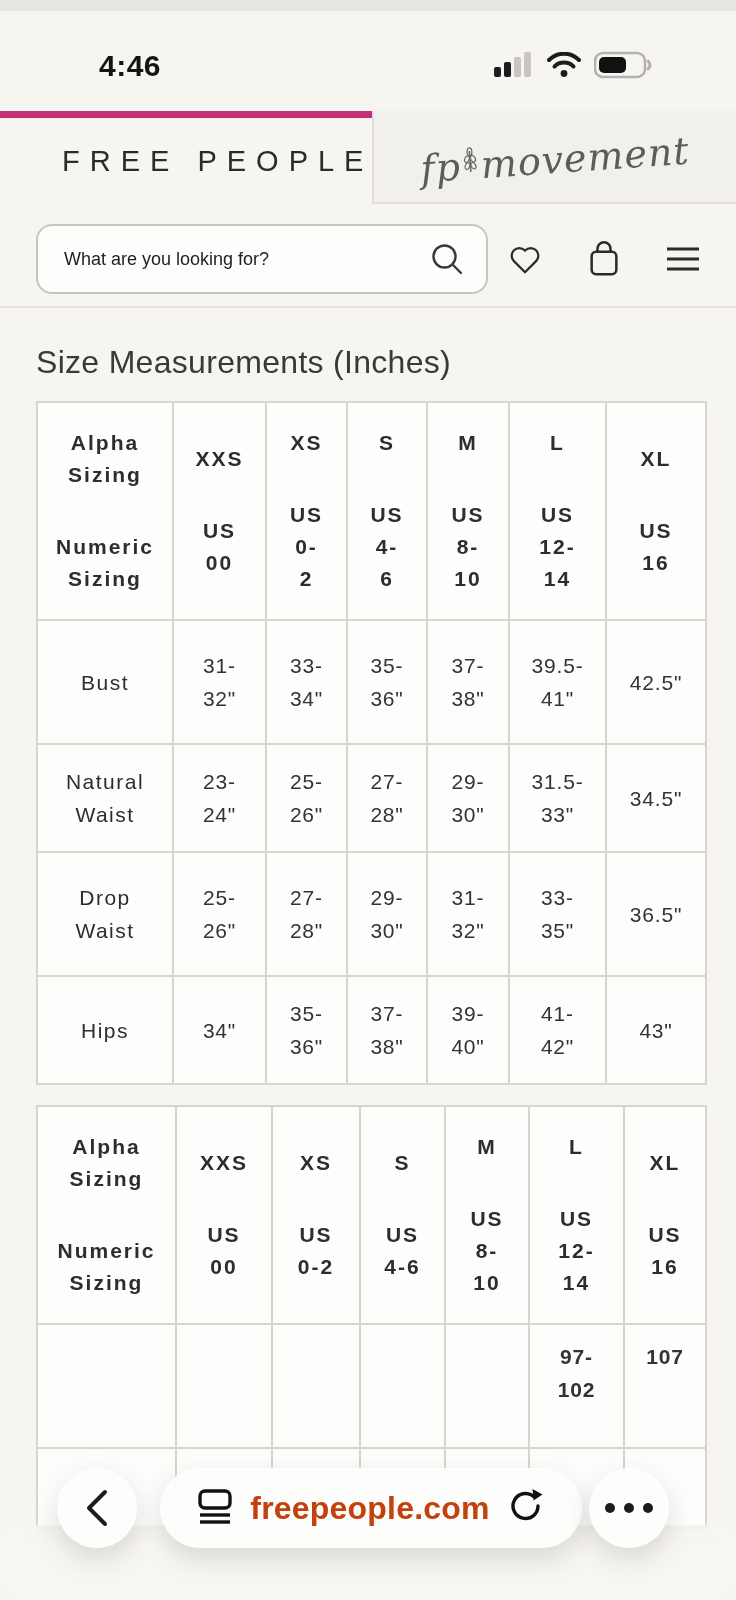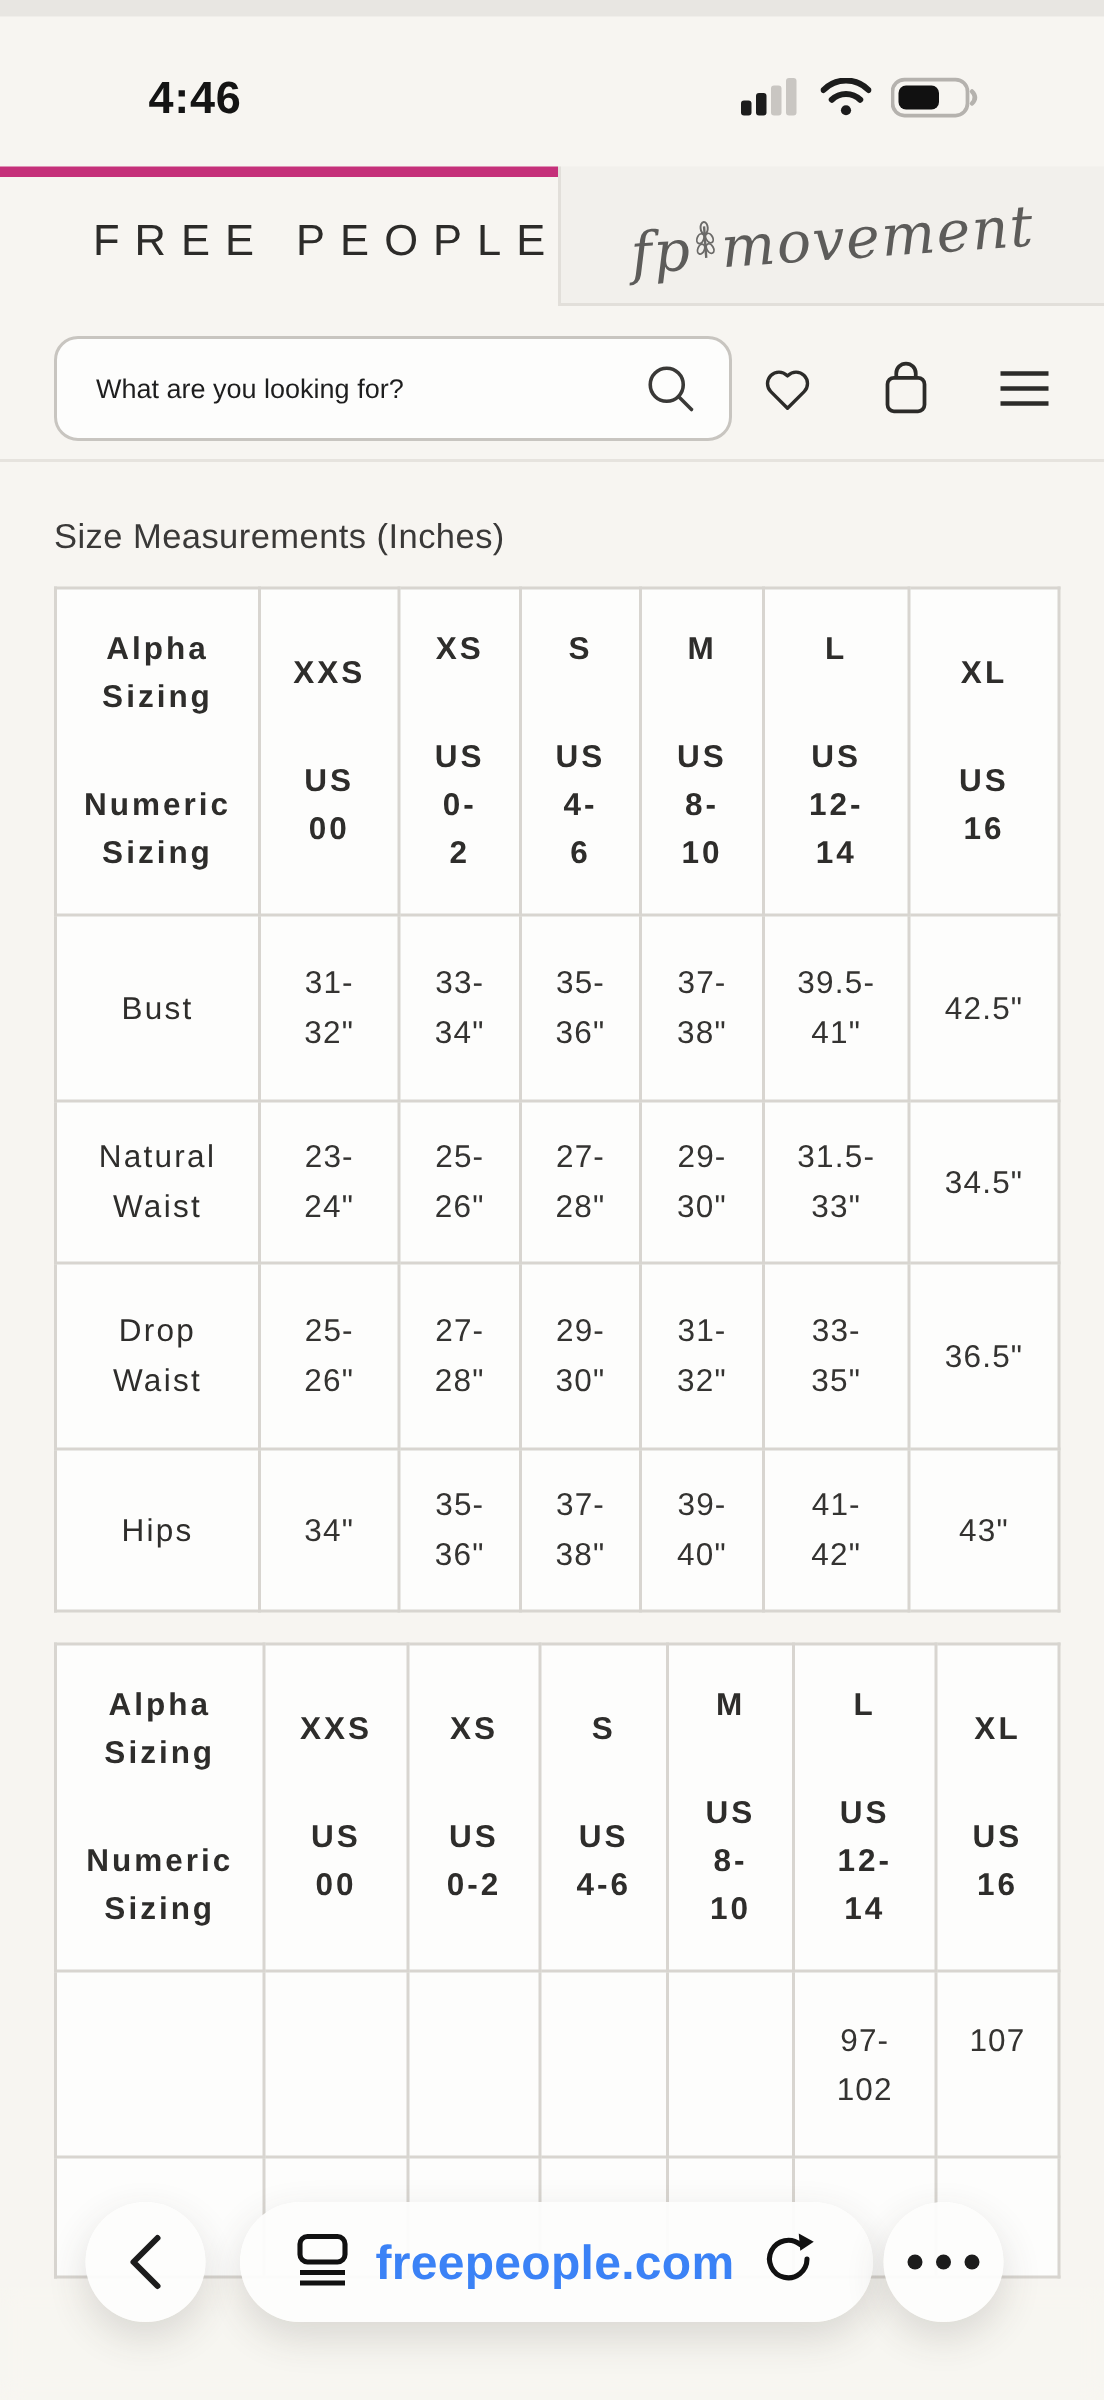--- a/index.html
+++ b/index.html
@@ -30,45 +30,45 @@
     background:#fdfdfc; border:2px solid #c8c5c0; border-radius:16px; display:flex; align-items:center; }
   .search-box input { flex:1; border:none; outline:none; background:transparent;
     font-family:"Liberation Sans", sans-serif; font-size:18px; color:#1e1e1e; padding:0 10px 0 26px; }
   .search-box input::placeholder { color:#1e1e1e; opacity:1; }
   .search-glass { margin-right:22px; display:flex; }
   .util-icons { position:absolute; right:34px; top:0; height:74px; display:flex; align-items:center; gap:40px; }
   .icon-btn { display:flex; align-items:center; justify-content:center; cursor:pointer; }
   .hr-divider { position:absolute; top:295px; left:0; width:736px; height:2px; background:#e6e3de; }
   
   .content { position:absolute; top:297px; left:0; width:736px; }
-  .section-title { margin:36px 0 0 36px; font-size:23px; font-weight:300; letter-spacing:.3px; color:#3a3938; }
+  .section-title { margin:36px 0 0 36px; font-size:32px; font-weight:300; letter-spacing:.3px; color:#3a3938; }
   table.size-table { border-collapse:collapse; margin:20px 0 0 36px; width:669px; table-layout:fixed; }
   table.size-table td { border:2px solid #d8d5d0; text-align:center; vertical-align:middle;
     background:#fdfdfc; font-size:21px; color:#2e2d2b; }
   td.beige { background:#f5f3ee; }
   .hdr-cell { display:flex; flex-direction:column; align-items:center; justify-content:center; gap:40px; }
   .alpha-label { font-weight:700; letter-spacing:2px; white-space:pre-line; line-height:32px; }
   .numeric-label { font-weight:700; letter-spacing:2px; white-space:pre-line; line-height:32px; }
   .row-label { font-weight:400; letter-spacing:1.5px; white-space:pre-line; line-height:33px; }
   .cell-val { font-weight:400; letter-spacing:.8px; white-space:pre-line; line-height:33px; color:#343331; }
   tr.hdr-row td { height:218px; }
   tr.r-tall td { height:124px; }
   tr.r-short td { height:108px; }
   tr.r-partial td { height:124px; vertical-align:top; }
-  tr.r-partial .cell-val { padding-top:29px; }
+  tr.r-partial .cell-val { padding-top:15px;font-weight:bold; }
   tr.r-fill td { height:80px; }
   
   .blur-strip { position:absolute; left:0; bottom:0; width:736px; height:86px;
     background:rgba(247,245,241,.55); backdrop-filter:blur(7px); -webkit-backdrop-filter:blur(7px); }
   .float { position:absolute; background:rgba(253,253,252,.95); box-shadow:0 10px 26px rgba(60,55,50,.16); }
   .nav-back { left:57px; top:1457px; width:80px; height:80px; border-radius:50%;
     display:flex; align-items:center; justify-content:center; cursor:pointer; }
   .url-pill { left:160px; top:1457px; width:422px; height:80px; border-radius:40px;
     display:flex; align-items:center; justify-content:center; gap:18px; cursor:pointer; }
-  .url-text { font-size:32px; font-weight:700; color:#3b82f6; letter-spacing:.2px; }
+  .url-text { font-size:32px; font-weight:700; color:#c2410c; letter-spacing:.2px; }
   .nav-more { left:589px; top:1457px; width:80px; height:80px; border-radius:50%;
     display:flex; align-items:center; justify-content:center; gap:9px; cursor:pointer; }
   .dot { width:10px; height:10px; border-radius:50%; background:#1c1c1c; }
 </style>
 </head>
 <body>
 
 <div class="screen">
 
   <div class="status-bar">

